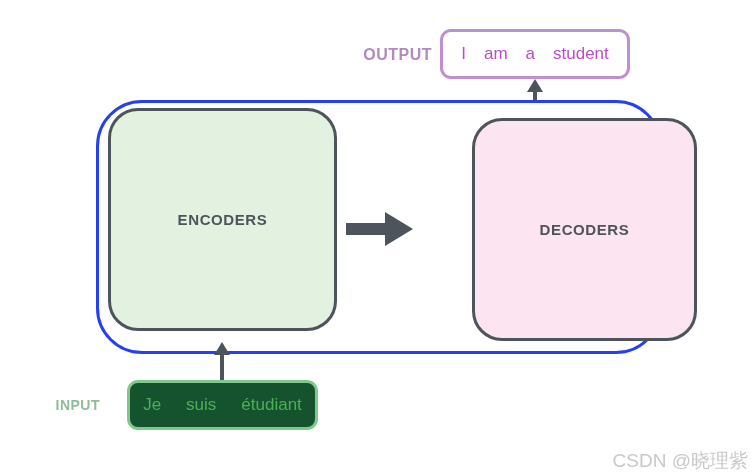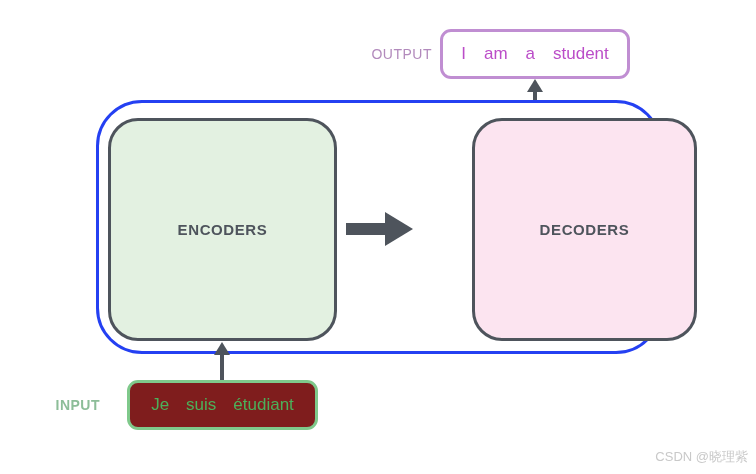--- a/index.html
+++ b/index.html
@@ -13,22 +13,22 @@
     width: 756px;
     height: 474px;
     background: #ffffff;
     overflow: hidden;
   }
   
   .output-label {
     position: absolute;
     left: 355px; top: 46px; width: 77px;
     text-align: right;
-    font-size: 14px;
-    font-weight: 400;
+    font-size: 16px;
+    font-weight: 700;
     letter-spacing: 0.5px;
     color: #b28abc;
   }
   .output-box {
     position: absolute;
     left: 440px; top: 29px; width: 190px; height: 50px;
     box-sizing: border-box;
     border: 3px solid #c08ed2;
     border-radius: 11px;
     background: #ffffff;
@@ -86,21 +86,21 @@
     border-radius: 30px;
     display: flex;
     align-items: center;
     justify-content: center;
     font-size: 15px;
     font-weight: 600;
     letter-spacing: 0.6px;
     color: #4e545c;
   }
   .encoders-box {
-    left: 108px; top: 118px; width: 229px; height: 223px;
+    left: 108px; top: 108px; width: 229px; height: 223px;
     background: #e3f1e1;
   }
   .decoders-box {
     left: 424px; top: 118px; width: 225px; height: 223px;
     background: #fce4f0;
     margin-left: 48px;
   }
   
   .input-label {
     position: absolute;
@@ -110,33 +110,33 @@
     font-weight: 600;
     letter-spacing: 0.5px;
     color: #8cbd98;
   }
   .input-box {
     position: absolute;
     left: 127px; top: 380px; width: 191px; height: 50px;
     box-sizing: border-box;
     border: 3px solid #7fc98b;
     border-radius: 11px;
-    background: #7f1d1d;
+    background: #14532d;
     display: flex;
     align-items: center;
     justify-content: center;
-    gap: 17px;
+    gap: 25px;
     font-size: 17px;
     color: #4cb05a;
   }
   
   .watermark {
     position: absolute;
     right: 8px; top: 448px;
-    font-size: 13px;
+    font-size: 19px;
     color: #c9c9c9;
   }
 </style>
 </head>
 <body>
 
 <div id="canvas">
 
   <div class="output-label">OUTPUT</div>
 

